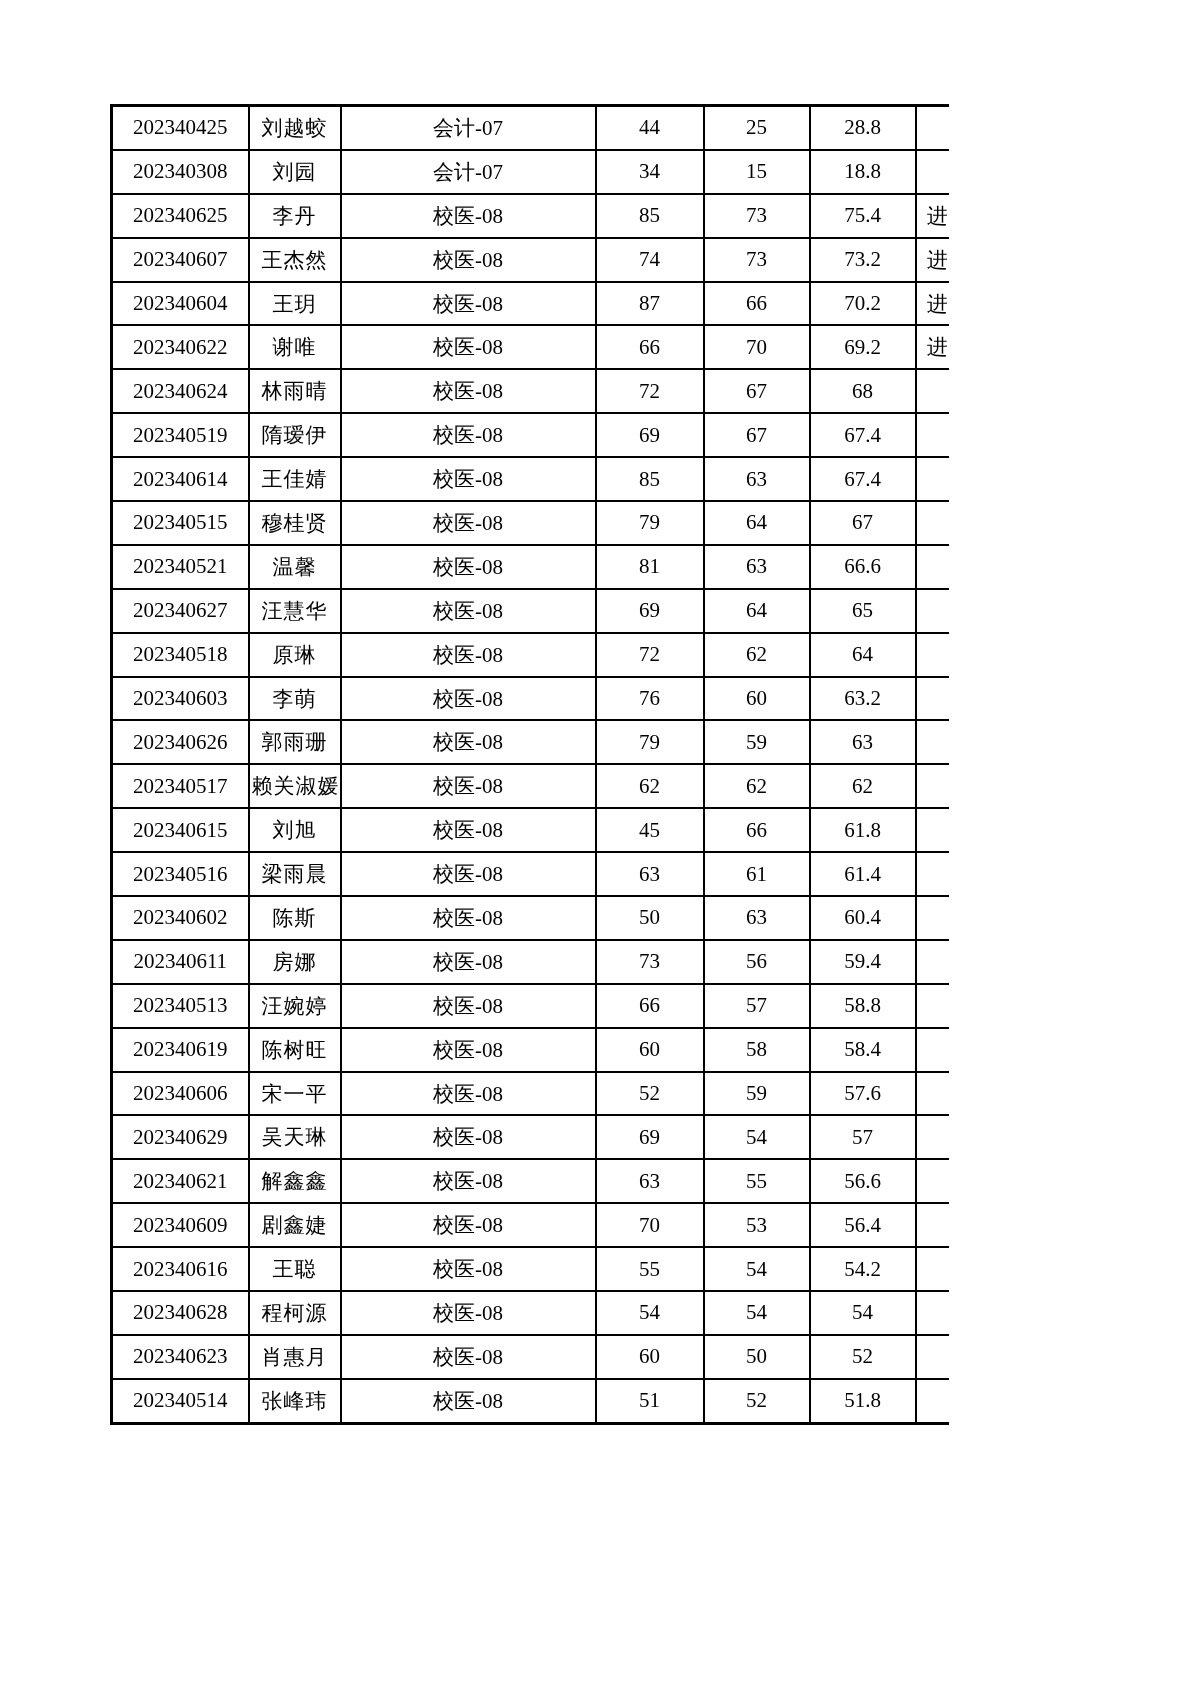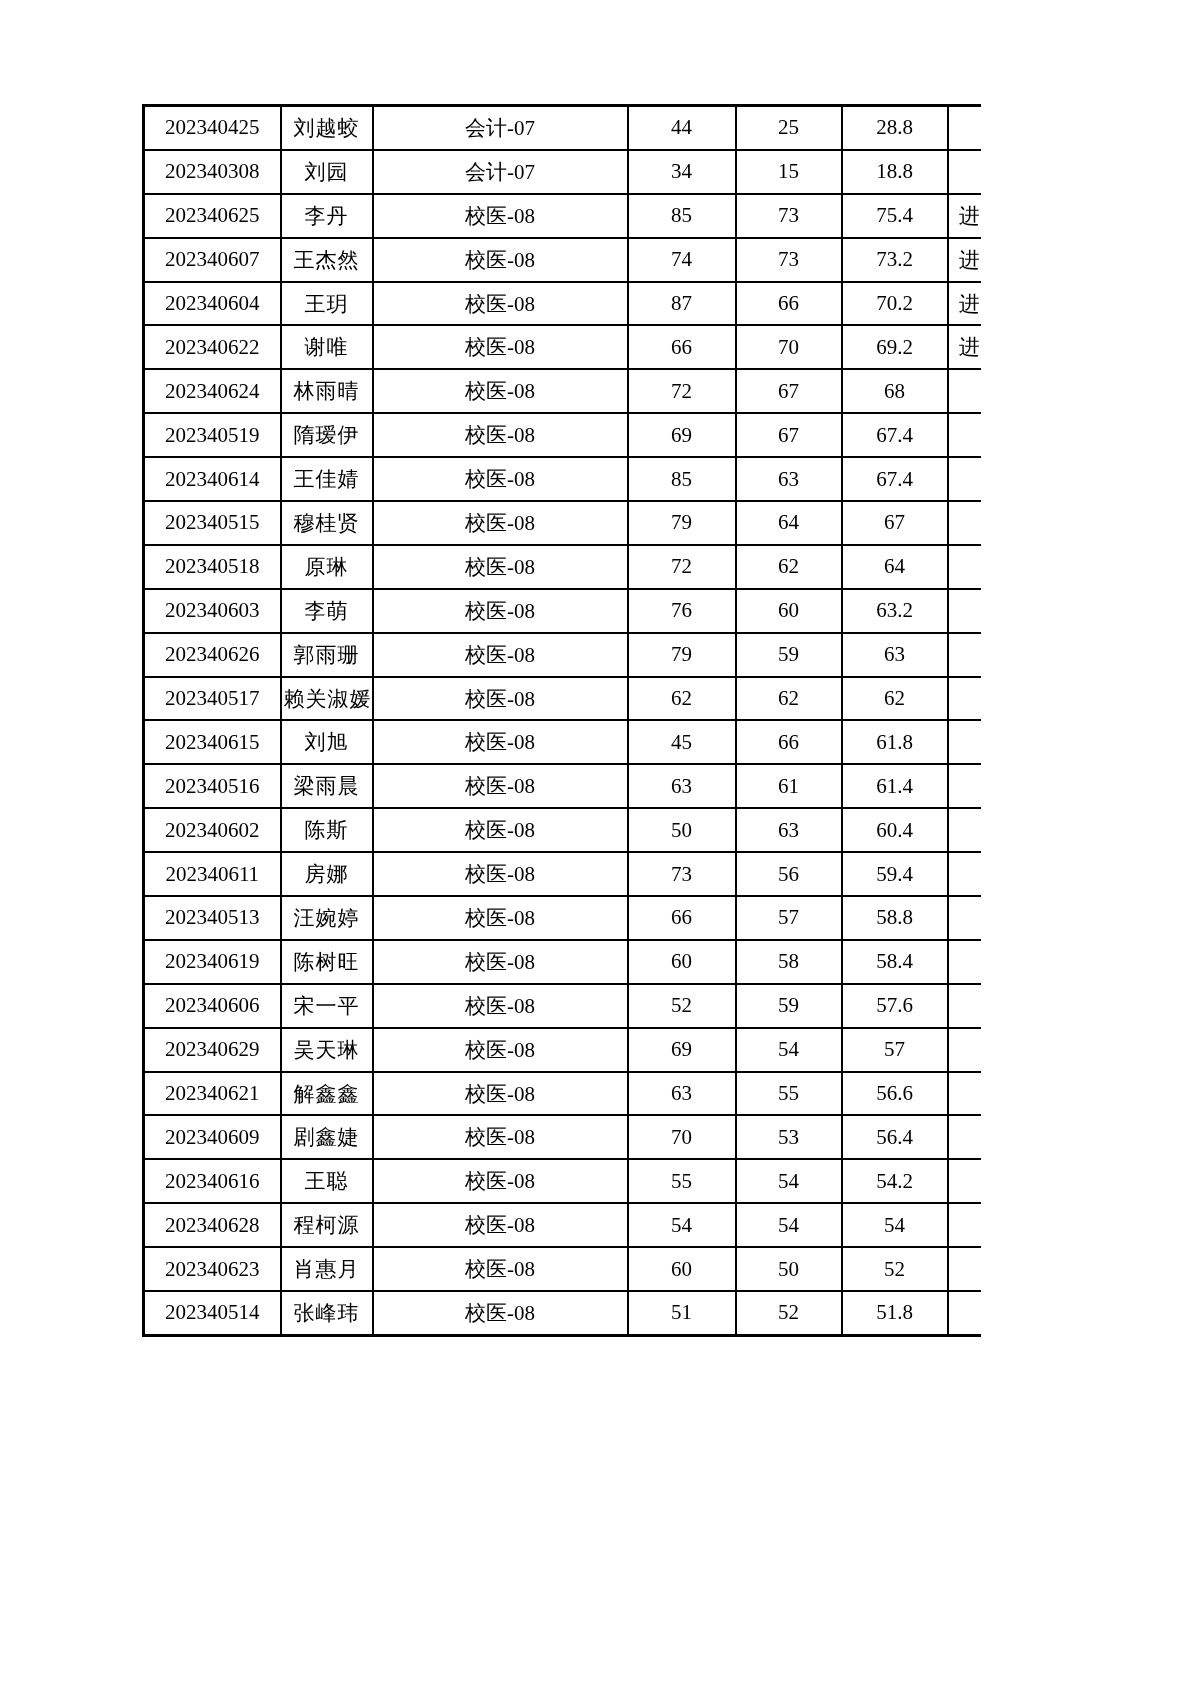--- a/index.html
+++ b/index.html
@@ -6,21 +6,20 @@
     margin: 0;
     padding: 0;
     background: #ffffff;
   }
   .page {
     position: relative;
     width: 949px;
     height: 1684px;
     background: #ffffff;
     overflow: hidden;
-    margin-left: 32px;
   }
   table.results {
     position: absolute;
     left: 110px;
     top: 104px;
     border-collapse: collapse;
     table-layout: fixed;
     width: 965px;
     border: 3px solid #000000;
   }
@@ -143,20 +142,38 @@
         <tr>
           <td class="cell-candidate-id">202340515</td>
           <td class="cell-name">穆桂贤</td>
           <td class="cell-position">校医-08</td>
           <td class="cell-written-score">79</td>
           <td class="cell-interview-score">64</td>
           <td class="cell-total-score">67</td>
           <td class="cell-status"></td>
         </tr>
         <tr>
+          <td class="cell-candidate-id">202340521</td>
+          <td class="cell-name">温馨</td>
+          <td class="cell-position">校医-08</td>
+          <td class="cell-written-score">81</td>
+          <td class="cell-interview-score">63</td>
+          <td class="cell-total-score">66.6</td>
+          <td class="cell-status"></td>
+        </tr>
+        <tr>
+          <td class="cell-candidate-id">202340627</td>
+          <td class="cell-name">汪慧华</td>
+          <td class="cell-position">校医-08</td>
+          <td class="cell-written-score">69</td>
+          <td class="cell-interview-score">64</td>
+          <td class="cell-total-score">65</td>
+          <td class="cell-status"></td>
+        </tr>
+        <tr>
           <td class="cell-candidate-id">202340518</td>
           <td class="cell-name">原琳</td>
           <td class="cell-position">校医-08</td>
           <td class="cell-written-score">72</td>
           <td class="cell-interview-score">62</td>
           <td class="cell-total-score">64</td>
           <td class="cell-status"></td>
         </tr>
         <tr>
           <td class="cell-candidate-id">202340603</td>

